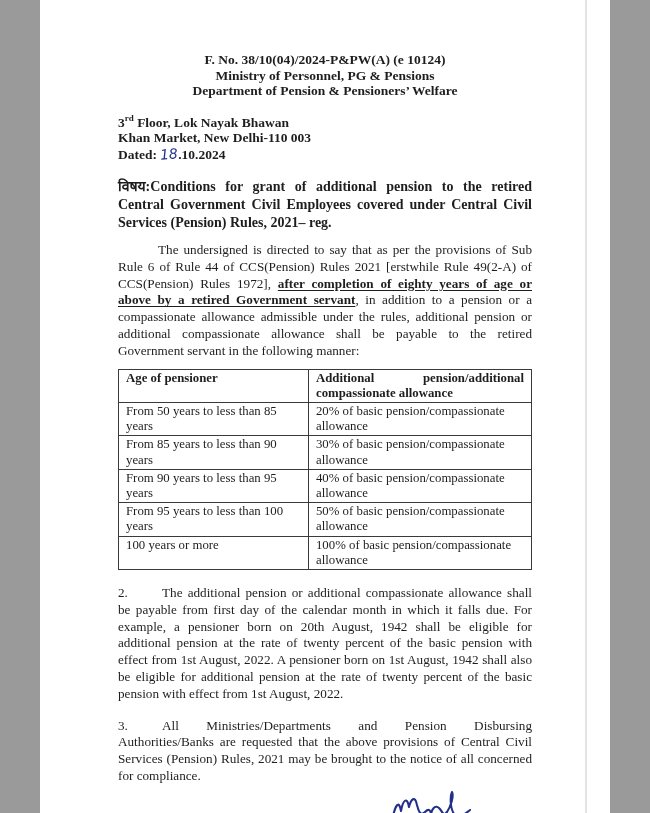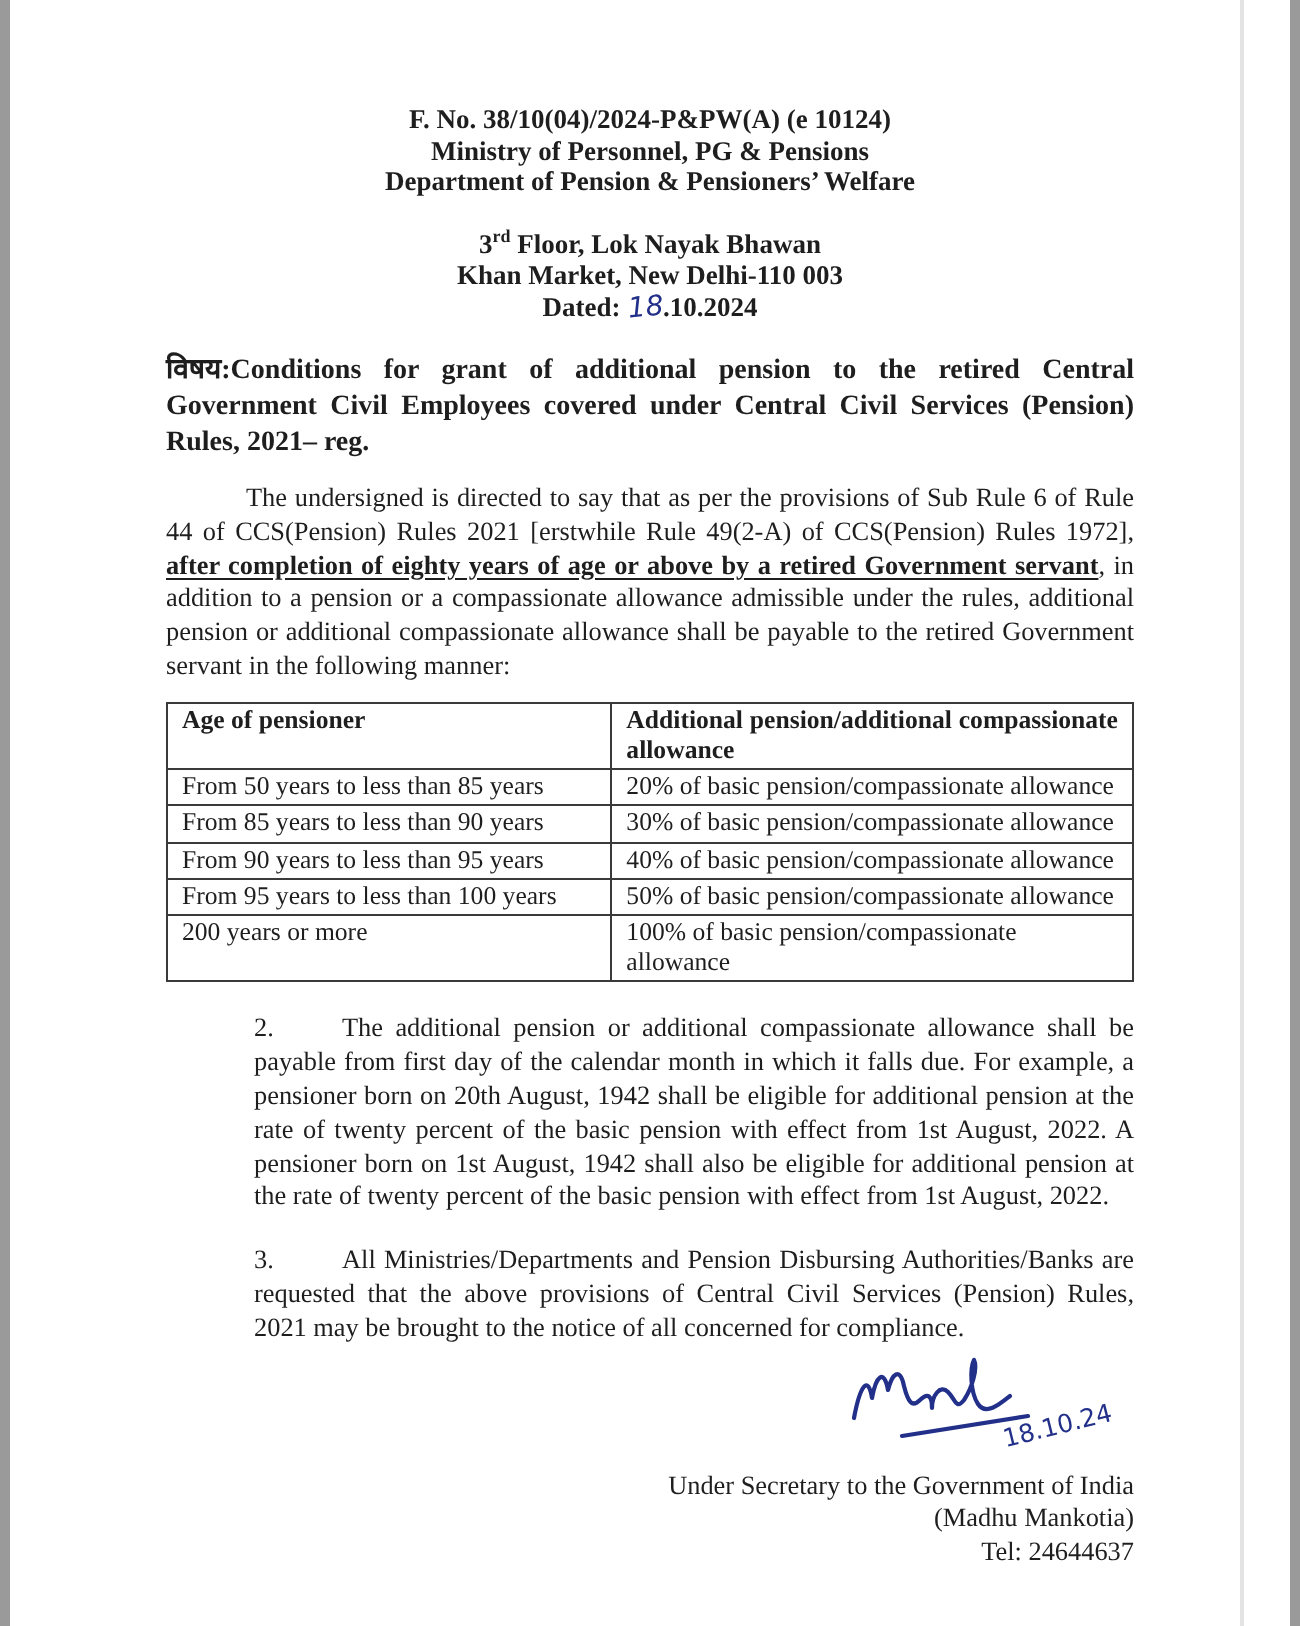--- a/index.html
+++ b/index.html
@@ -1,35 +1,35 @@
 <!DOCTYPE html>
 <html><head>
 <meta charset="utf-8">
 <style>
   html,body{margin:0;padding:0;background:#9a9a9a;}
   .page{
     position:relative;
-    width:640px;height:813px;
+    width:570px;height:813px;
     margin:0 auto;
     background:#ffffff;
     box-sizing:border-box;
     padding:52px 78px 0 78px;
     font-family:"Liberation Serif","DejaVu Serif",serif;
     color:#1e1e1e;
     overflow:hidden;
   }
   .scan-edge{
     position:absolute;right:23px;top:0;bottom:0;width:2px;
     background:#dcdcdc;opacity:.8;
   }
   
   .letterhead{text-align:center;font-weight:bold;font-size:13.5px;line-height:15.5px;}
   .letterhead div{margin:0;}
   
-  .address{margin-top:11px;text-align:center;font-weight:bold;font-size:13.5px;line-height:16px;}
+  .address{margin-top:11px;text-align:left;font-weight:bold;font-size:13.5px;line-height:16px;}
   .address sup{font-size:9px;}
   .hand-ink{
     color:#22308a;
     font-family:"DejaVu Sans",sans-serif;
     font-style:italic;
     display:inline-block;
     transform:rotate(-5deg);
     font-weight:400;
     font-size:14px;
   }
@@ -37,21 +37,21 @@
   .memo-title{margin-top:13px;text-align:center;font-weight:bold;font-size:14px;}
   .memo-title .u{text-decoration:underline;text-underline-offset:2px;}
   
   p{margin:0;}
   .subject{
     margin-top:15px;font-weight:bold;font-size:14px;line-height:18px;text-align:justify;
   }
   .para{font-size:13.2px;line-height:16.8px;text-align:justify;}
   .para.first{margin-top:10px;text-indent:40px;}
   .emph{font-weight:bold;text-decoration:underline;text-underline-offset:2px;}
-  .numbered{margin-top:15px;margin-left:44px;}
+  .numbered{margin-top:15px;}
   .num{display:inline-block;width:44px;text-indent:0;}
   
   table.rates{
     margin-top:9px;width:100%;
     border-collapse:collapse;
     font-size:12.8px;line-height:15.2px;
   }
   table.rates th,table.rates td{
     border:1.4px solid #3a3a3a;
     padding:1px 7px;
@@ -118,21 +118,21 @@
     </tr>
     <tr>
       <td>From 90 years to less than 95 years</td>
       <td>40% of basic pension/compassionate allowance</td>
     </tr>
     <tr>
       <td>From 95 years to less than 100 years</td>
       <td>50% of basic pension/compassionate allowance</td>
     </tr>
     <tr>
-      <td>200 years or more</td>
+      <td>100 years or more</td>
       <td>100% of basic pension/compassionate allowance</td>
     </tr>
   </tbody>
     </table>
 
   <p class="para numbered"><span class="num">2.</span><span>The additional pension or additional compassionate allowance shall be payable from first day of the calendar month in which it falls due. For example, a pensioner born on 20th August, 1942 shall be eligible for additional pension at the rate of twenty percent of the basic pension with effect from 1st August, 2022. A pensioner born on 1st August, 1942 shall also be eligible for additional pension at the rate of twenty percent of the basic pension with effect from 1st August, 2022.</span></p>
 
   <p class="para numbered"><span class="num">3.</span><span>All Ministries/Departments and Pension Disbursing Authorities/Banks are requested that the above provisions of Central Civil Services (Pension) Rules, 2021 may be brought to the notice of all concerned for compliance.</span></p>
 
   <div class="sig-block">

